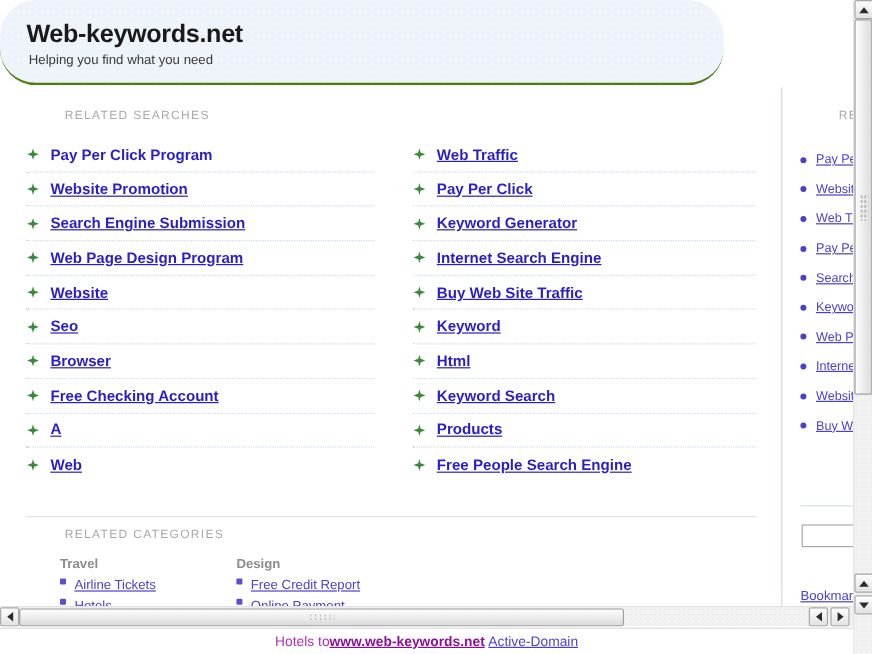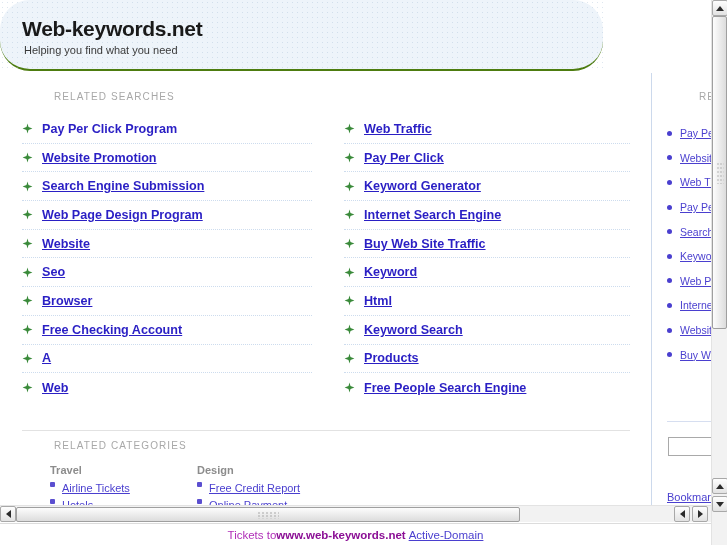--- a/index.html
+++ b/index.html
@@ -344,21 +344,21 @@
     background: #ffffff;
     border-top: 1px solid #dcdcdc;
     box-sizing: border-box;
     display: flex;
     align-items: center;
     justify-content: center;
     font-size: 11.5px;
     color: #b02fb8;
     white-space: nowrap;
   }
-  #status-bar b { color: #8b0f95; }
+  #status-bar b { color: #8b0f95; text-decoration: underline; }
   #status-link {
     color: #4a3fcf;
     text-decoration: underline;
     cursor: pointer;
     margin-left: 3px;
   }
   .sb-txt { color:#b02fb8; }
 </style>
 </head>
 <body>
@@ -649,18 +649,18 @@
     </div>
     <div class="sb-btn" id="v-dn-btn1">
       <span class="arrow arr-up"></span>
     </div>
     <div class="sb-btn" id="v-dn-btn2">
       <span class="arrow arr-down"></span>
     </div>
   </div>
 
   <div id="status-bar">
-    <span class="sb-txt">Tickets to </span>
+    <span class="sb-txt">Hotels to </span>
       <b>www.web-keywords.net</b>
       <span id="status-link">Active-Domain</span>
   </div>
 
 </div>
 
 </body></html>

